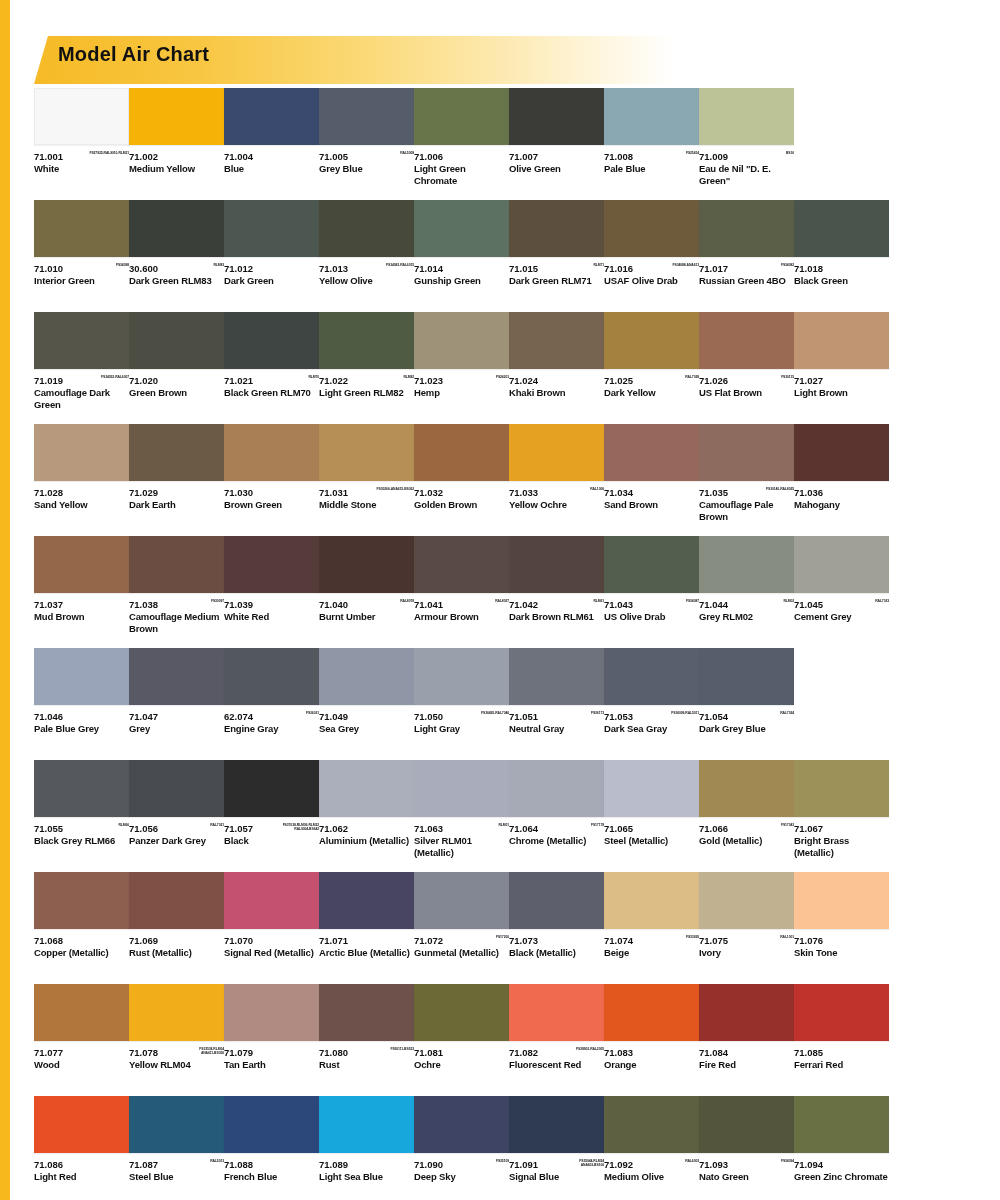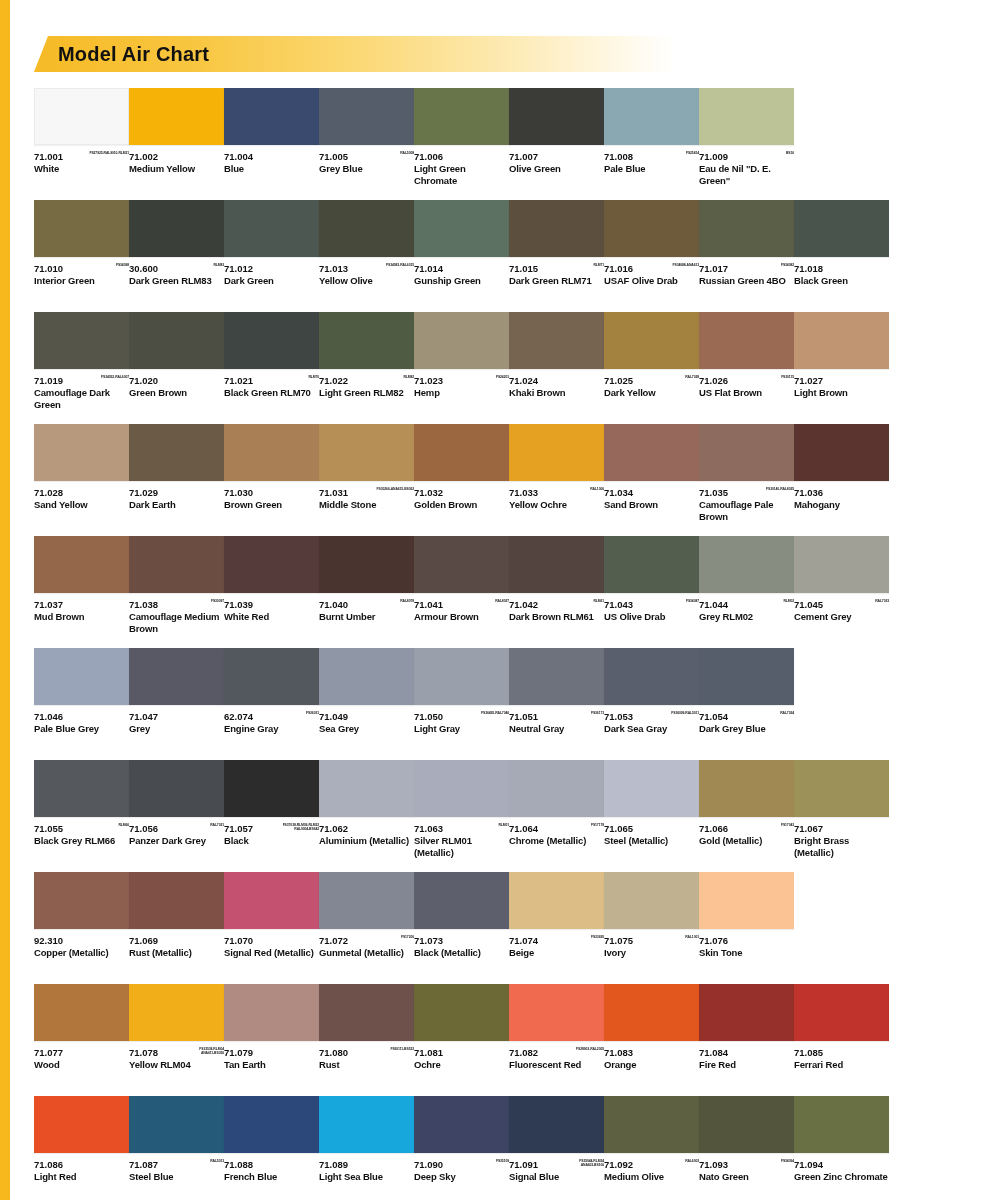--- a/index.html
+++ b/index.html
@@ -26,21 +26,21 @@
     height: 1200px;
     background: #f6b81c;
   }
 
   
   #header-banner {
     position: absolute;
     left: 34px;
     top: 36px;
     width: 640px;
-    height: 36px;
+    height: 48px;
   }
   #header-banner .banner-shape {
     position: absolute;
     inset: 0;
     background: linear-gradient(to right, #f7bc2a 0%, #f8c63f 22%, #fad familiar 40%, #fde9b0 72%, #ffffff 100%);
     background: linear-gradient(to right, #f6ba26 0%, #f8c640 25%, #fbd873 50%, #fdebb6 75%, #ffffff 100%);
     clip-path: polygon(14px 0, 100% 0, 100% 100%, 0 100%);
   }
   #header-banner .banner-title {
     position: absolute;
@@ -601,36 +601,43 @@
         <div class="swatch-meta">
           <div class="swatch-code">71.067</div>
           <div class="swatch-name">Bright Brass (Metallic)</div>
         </div>
       </div>
     </div>
     <div class="swatch-row">
       <div class="swatch-cell">
         <div class="swatch-chip" style="background-color: rgb(141, 95, 79);"></div>
         <div class="swatch-meta">
-          <div class="swatch-code">92.310</div>
+          <div class="swatch-code">71.068</div>
           <div class="swatch-name">Copper (Metallic)</div>
         </div>
       </div>
       <div class="swatch-cell">
         <div class="swatch-chip" style="background-color: rgb(127, 81, 70);"></div>
         <div class="swatch-meta">
           <div class="swatch-code">71.069</div>
           <div class="swatch-name">Rust (Metallic)</div>
         </div>
       </div>
       <div class="swatch-cell">
         <div class="swatch-chip" style="background-color: rgb(196, 81, 111);"></div>
         <div class="swatch-meta">
           <div class="swatch-code">71.070</div>
           <div class="swatch-name">Signal Red (Metallic)</div>
+        </div>
+      </div>
+      <div class="swatch-cell">
+        <div class="swatch-chip" style="background-color: rgb(71, 69, 97);"></div>
+        <div class="swatch-meta">
+          <div class="swatch-code">71.071</div>
+          <div class="swatch-name">Arctic Blue (Metallic)</div>
         </div>
       </div>
       <div class="swatch-cell">
         <div class="swatch-chip" style="background-color: rgb(130, 135, 147);"></div>
         <div class="swatch-meta">
           <div class="swatch-code">71.072</div>
           <div class="swatch-ref">FS17200</div>
           <div class="swatch-name">Gunmetal (Metallic)</div>
         </div>
       </div>

